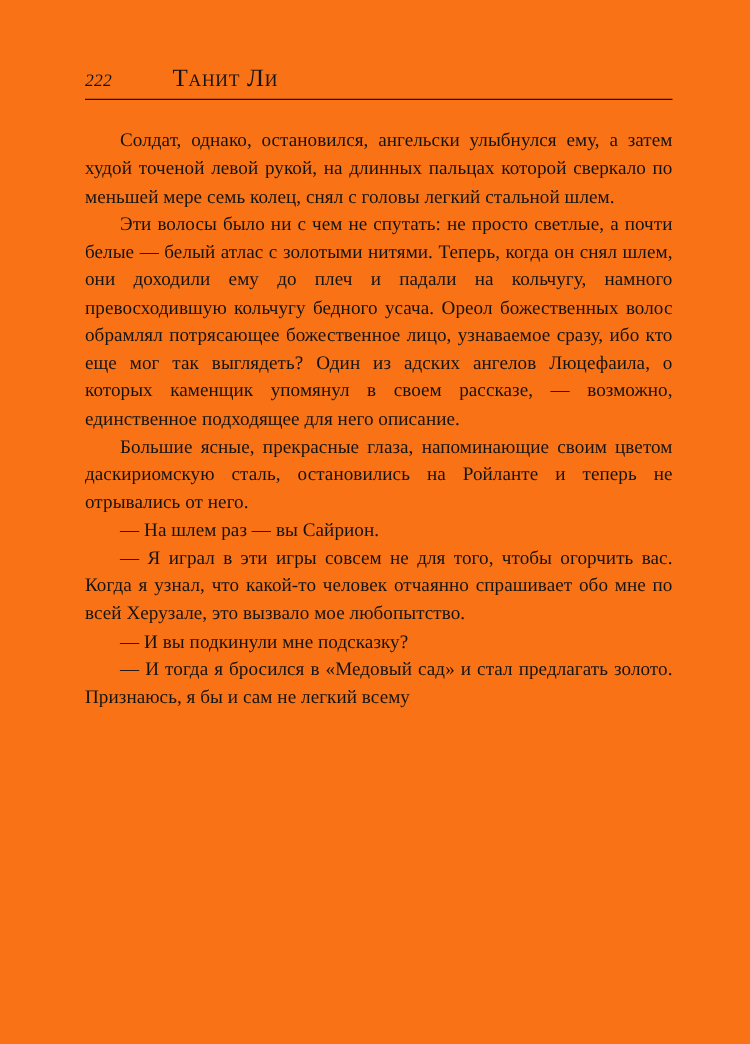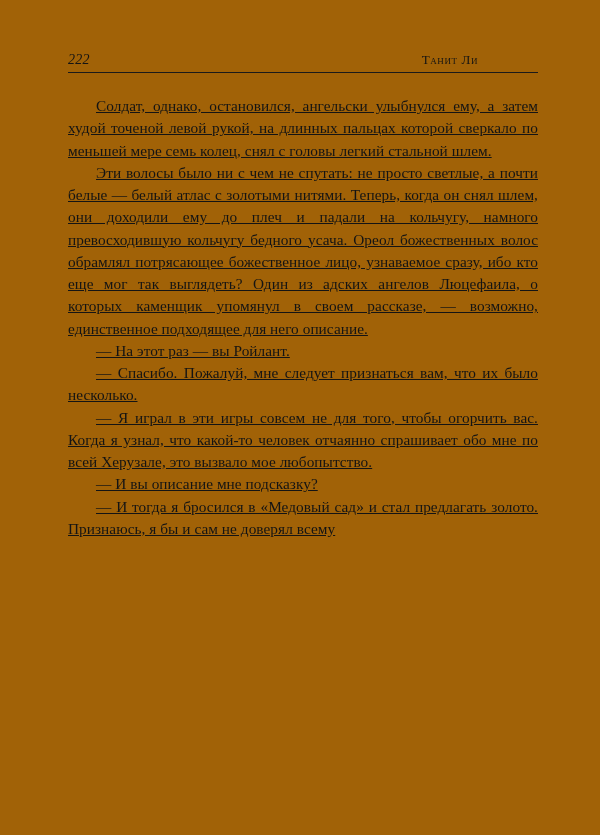--- a/index.html
+++ b/index.html
@@ -13,76 +13,75 @@
     font-family: "Liberation Serif", "DejaVu Serif", serif;
     color: #141414;
     overflow: hidden;
   }
   .page {
     position: relative;
     width: 600px;
     height: 835px;
     box-sizing: border-box;
     padding: 52px 62px 40px 68px;
-    background: #a16207;
+    background: #f97316;
   }
   .running-head {
     display: flex;
     align-items: baseline;
     font-size: 13.5px;
     letter-spacing: 0.2px;
     margin-bottom: 3px;
   }
   .folio {
     font-style: italic;
     font-size: 14px;
     width: 70px;
   }
   .head-title {
     flex: 1;
-    text-align: right;
+    text-align: left;
     font-variant: small-caps;
-    font-size: 13px;
+    font-size: 20px;
     letter-spacing: 0.6px;
     margin-right: 60px;
   }
   .head-rule {
     border: 0;
     border-top: 1.6px solid #1a1a1a;
     margin: 4px 0 22px 0;
   }
   .body-text p {
     margin: 0;
     text-indent: 28px;
     text-align: justify;
     font-size: 15.3px;
     line-height: 1.455;
     letter-spacing: 0.05px;
     hyphens: auto;
-    text-decoration: underline;
     -webkit-hyphens: auto;
   }
   .body-text p.dialogue {
     text-indent: 28px;
   }
 </style>
 </head>
 <body>
 
 <div class="page">
 
   <div class="running-head">
     <span class="folio">222</span>
     <span class="head-title">Танит Ли</span>
   </div>
   <hr class="head-rule">
 
   <div class="body-text">
     <p>Солдат, однако, остановился, ангельски улыбнулся ему, а затем худой точеной левой рукой, на длинных пальцах которой сверкало по меньшей мере семь колец, снял с головы легкий стальной шлем.</p>
     <p>Эти волосы было ни с чем не спутать: не просто светлые, а почти белые — белый атлас с золотыми нитями. Теперь, когда он снял шлем, они доходили ему до плеч и падали на кольчугу, намного превосходившую кольчугу бедного усача. Ореол божественных волос обрамлял потрясающее божественное лицо, узнаваемое сразу, ибо кто еще мог так выглядеть? Один из адских ангелов Люцефаила, о которых каменщик упомянул в своем рассказе, — возможно, единственное подходящее для него описание.</p>
-    <p class="dialogue">— На этот раз — вы Ройлант.</p>
-    <p class="dialogue">— Спасибо. Пожалуй, мне следует признаться вам, что их было несколько.</p>
+    <p>Большие ясные, прекрасные глаза, напоминающие своим цветом даскириомскую сталь, остановились на Ройланте и теперь не отрывались от него.</p>
+    <p class="dialogue">— На шлем раз — вы Сайрион.</p>
     <p class="dialogue">— Я играл в эти игры совсем не для того, чтобы огорчить вас. Когда я узнал, что какой-то человек отчаянно спрашивает обо мне по всей Херузале, это вызвало мое любопытство.</p>
-    <p class="dialogue">— И вы описание мне подсказку?</p>
-    <p class="dialogue">— И тогда я бросился в «Медовый сад» и стал предлагать золото. Признаюсь, я бы и сам не доверял всему</p>
+    <p class="dialogue">— И вы подкинули мне подсказку?</p>
+    <p class="dialogue">— И тогда я бросился в «Медовый сад» и стал предлагать золото. Признаюсь, я бы и сам не легкий всему</p>
   </div>
 
 </div>
 
 </body></html>

